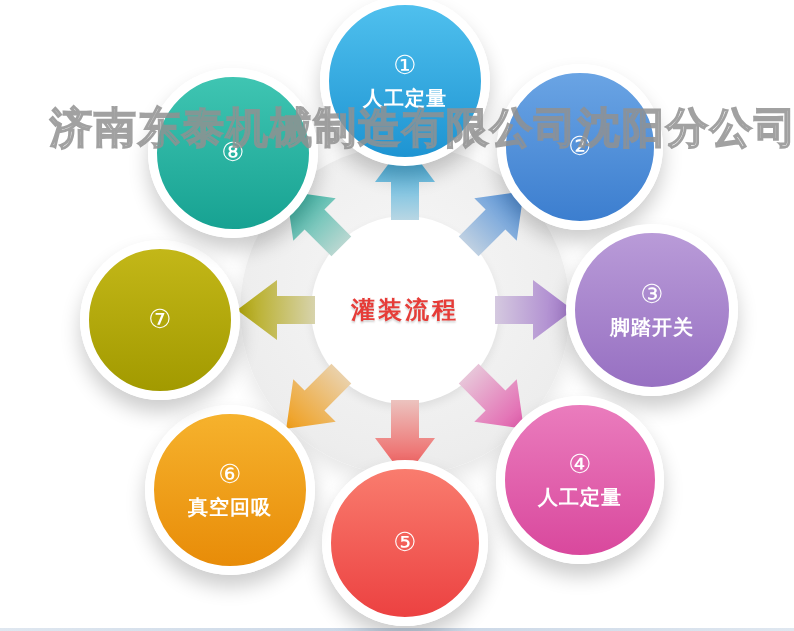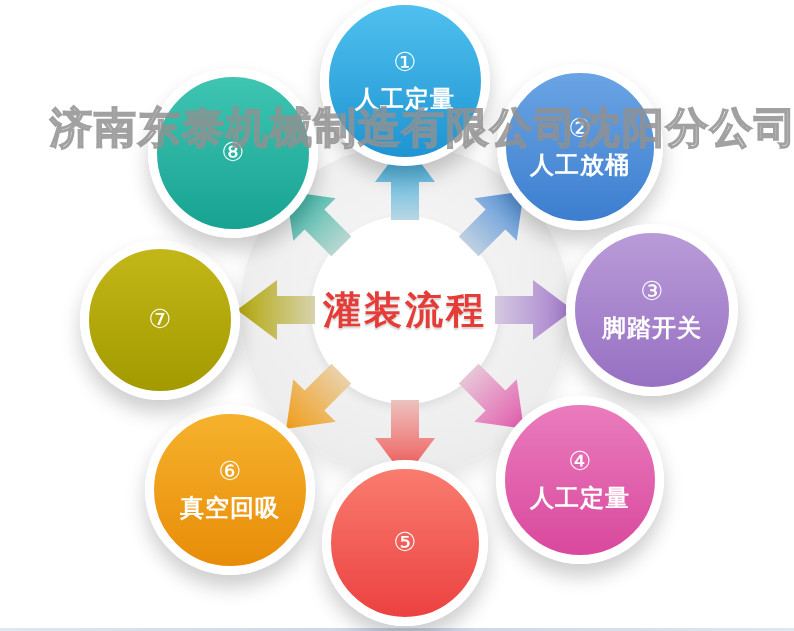--- a/index.html
+++ b/index.html
@@ -21,34 +21,34 @@
     border-radius:50%;
     background:#ffffff;
     box-shadow:0 4px 10px rgba(0,0,0,.08);
     z-index:1;
   }
   .arrows-svg{
     position:absolute;left:185px;top:90px;width:440px;height:440px;z-index:2;
   }
   .center-title{
     position:absolute;left:405px;top:310px;transform:translate(-50%,-50%);
-    z-index:2;font-size:38px;font-weight:bold;letter-spacing:3px;
+    z-index:2;font-size:24px;font-weight:bold;letter-spacing:3px;
     color:#e63c38;white-space:nowrap;
     text-shadow:0 2px 2px rgba(0,0,0,.18);
   }
   
   .node{
     position:absolute;border-radius:50%;
     box-sizing:border-box;border:9px solid #ffffff;
     box-shadow:0 12px 20px rgba(0,0,0,.20);
     display:flex;flex-direction:column;align-items:center;justify-content:center;
     color:#ffffff;text-align:center;z-index:3;
   }
   .node .num{font-size:26px;line-height:1.2;font-weight:normal;}
-  .node .label{font-size:24px;font-weight:bold;letter-spacing:1px;margin-top:4px;white-space:nowrap;}
+  .node .label{font-size:20px;font-weight:bold;letter-spacing:1px;margin-top:4px;white-space:nowrap;}
   .node1{width:170px;height:170px;left:320px;top:-4px;}
   .node2{width:166px;height:166px;left:497px;top:64px;}
   .node3{width:172px;height:172px;left:566px;top:224px;}
   .node4{width:168px;height:168px;left:496px;top:396px;}
   .node5{width:166px;height:166px;left:322px;top:460px;}
   .node6{width:170px;height:170px;left:145px;top:405px;}
   .node7{width:160px;height:160px;left:80px;top:240px;}
   .node8{width:170px;height:170px;left:148px;top:68px;}
   
   .watermark{
@@ -116,21 +116,20 @@
 </svg>
 
 <div class="center-title" style="color: rgb(230, 60, 56);">灌装流程</div>
 
 <div class="node node1" style="background: linear-gradient(rgb(79, 192, 238), rgb(30, 148, 210));">
   <span class="num">①</span>
   <span class="label">人工定量</span>
 </div>
 <div class="node node2" style="background: linear-gradient(rgb(106, 164, 228), rgb(60, 126, 207));">
   <span class="num">②</span>
-  <span class="label">人工放桶</span>
 </div>
 <div class="node node3" style="background: linear-gradient(rgb(185, 155, 216), rgb(151, 112, 194));">
   <span class="num">③</span>
   <span class="label">脚踏开关</span>
 </div>
 <div class="node node4" style="background: linear-gradient(rgb(234, 124, 189), rgb(217, 72, 157));">
   <span class="num">④</span>
   <span class="label">人工定量</span>
 </div>
 <div class="node node5" style="background: linear-gradient(rgb(249, 124, 110), rgb(236, 65, 65));">

